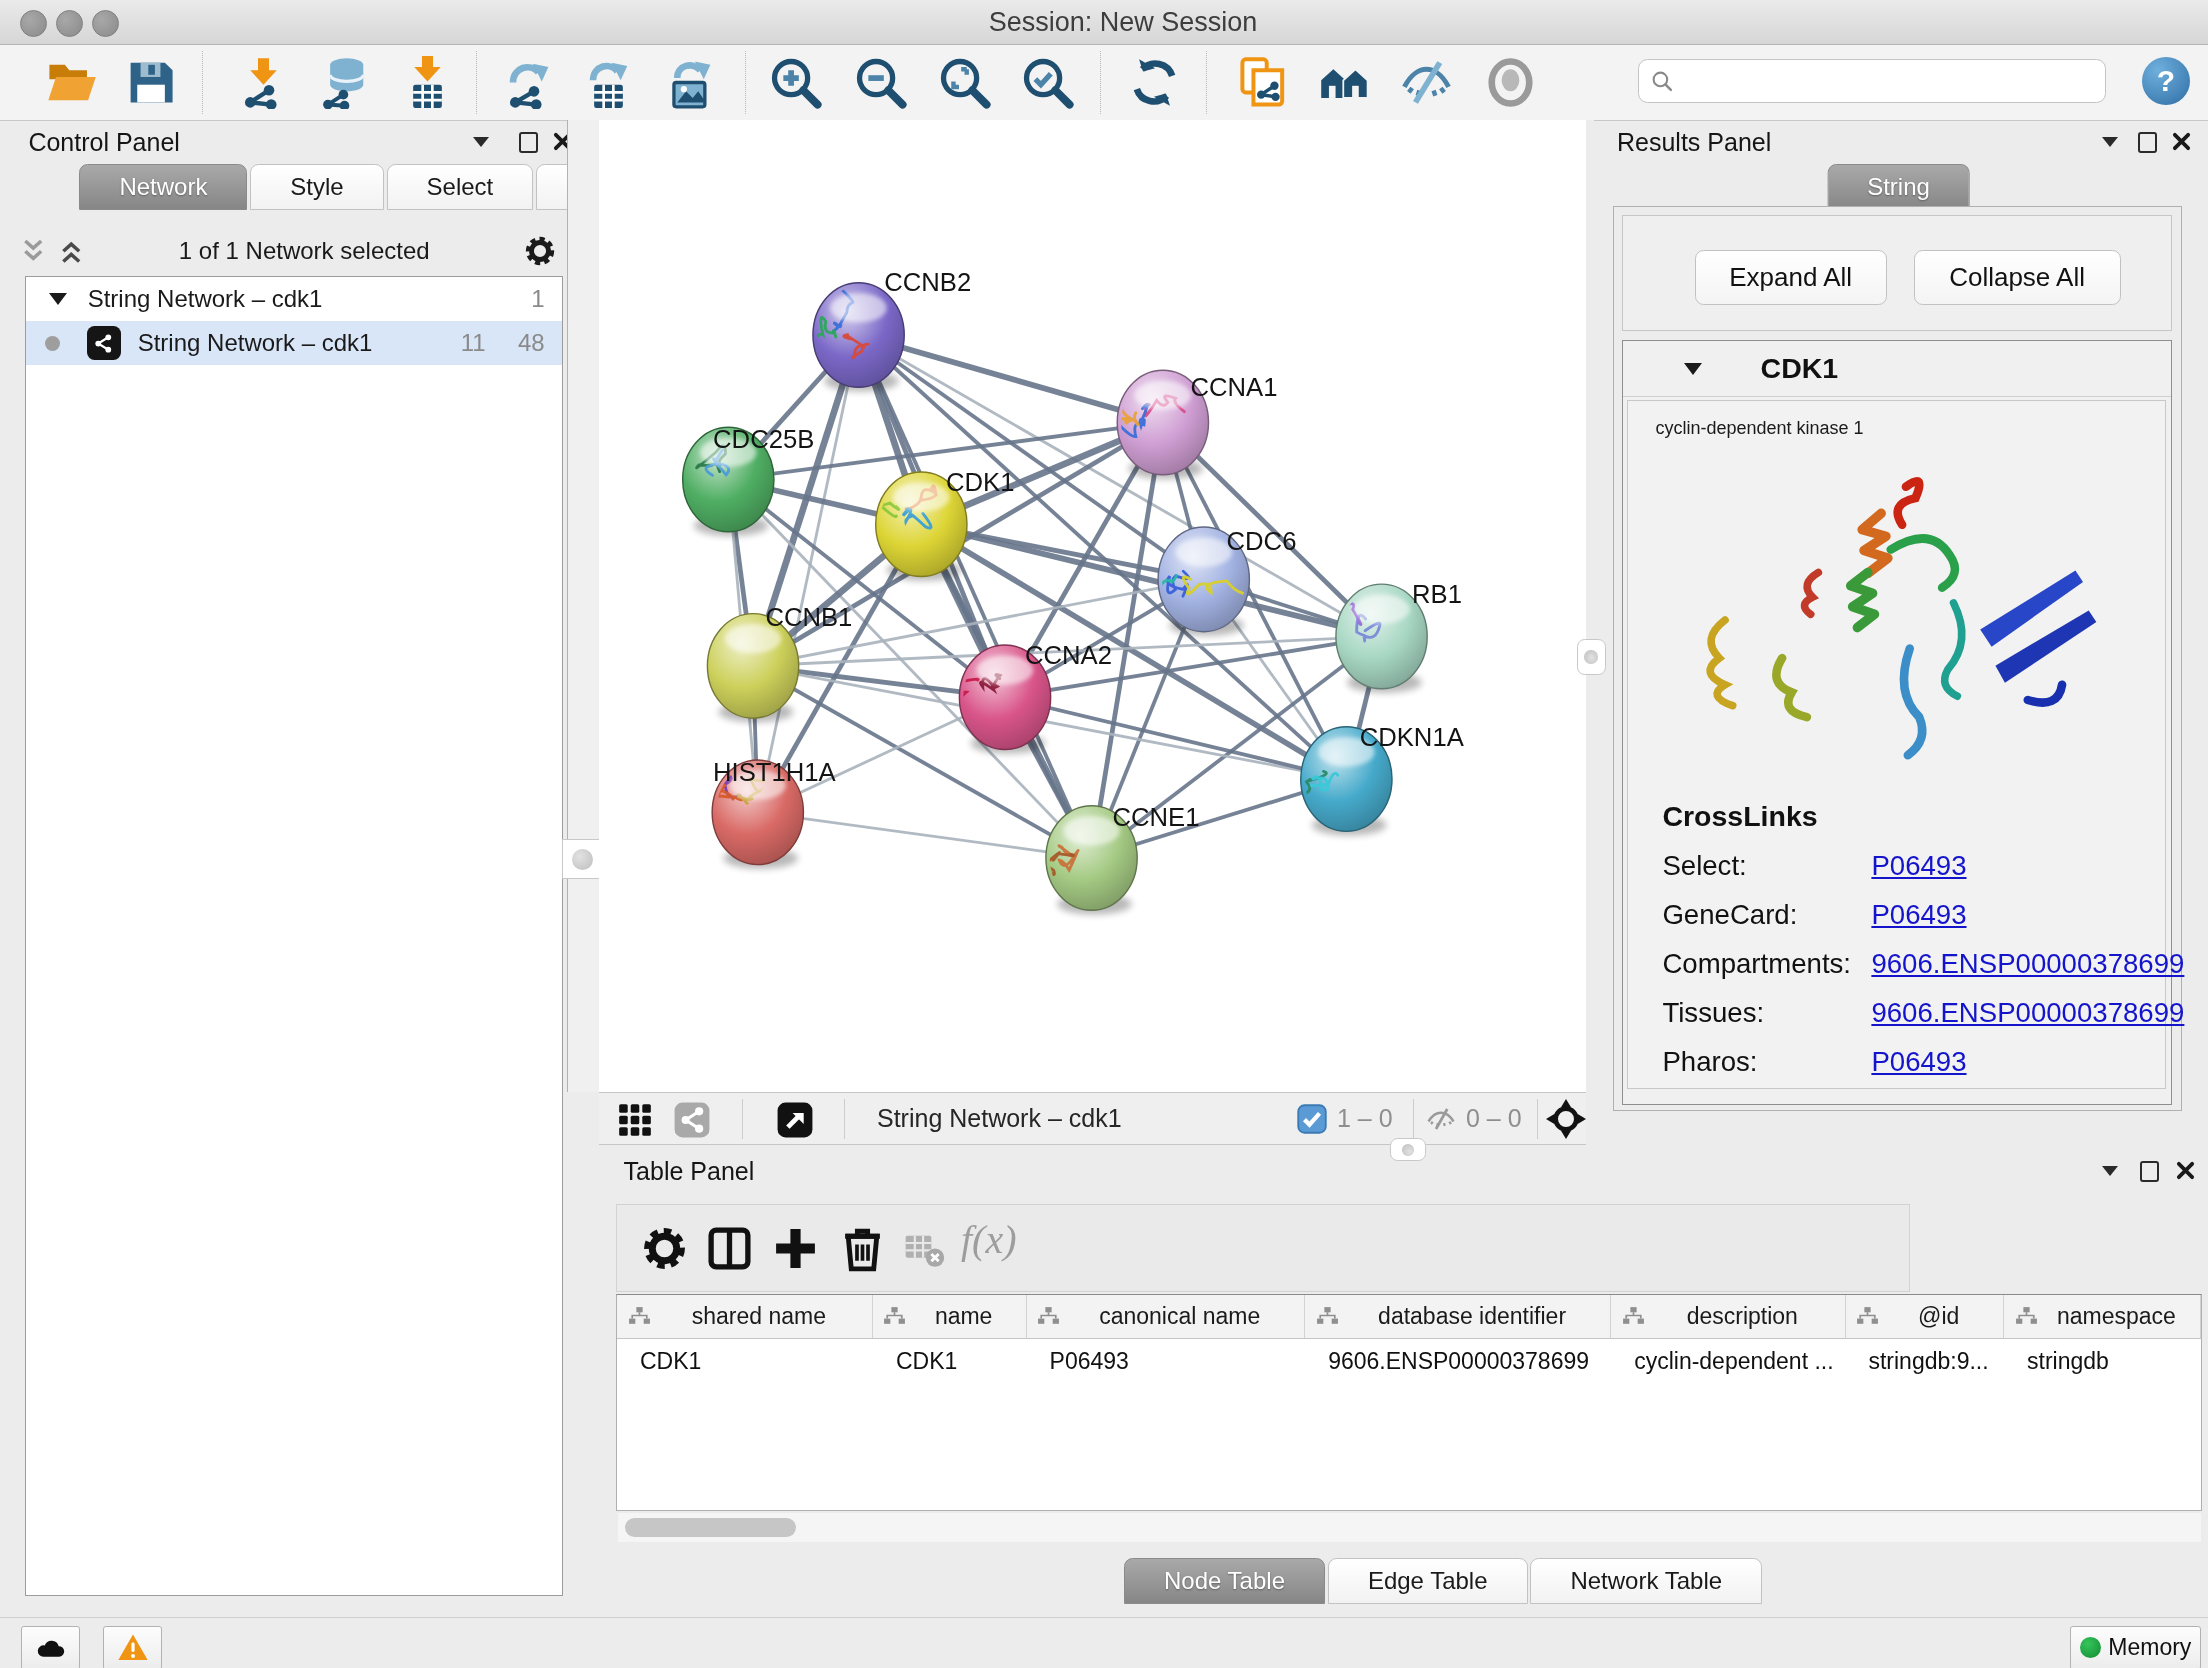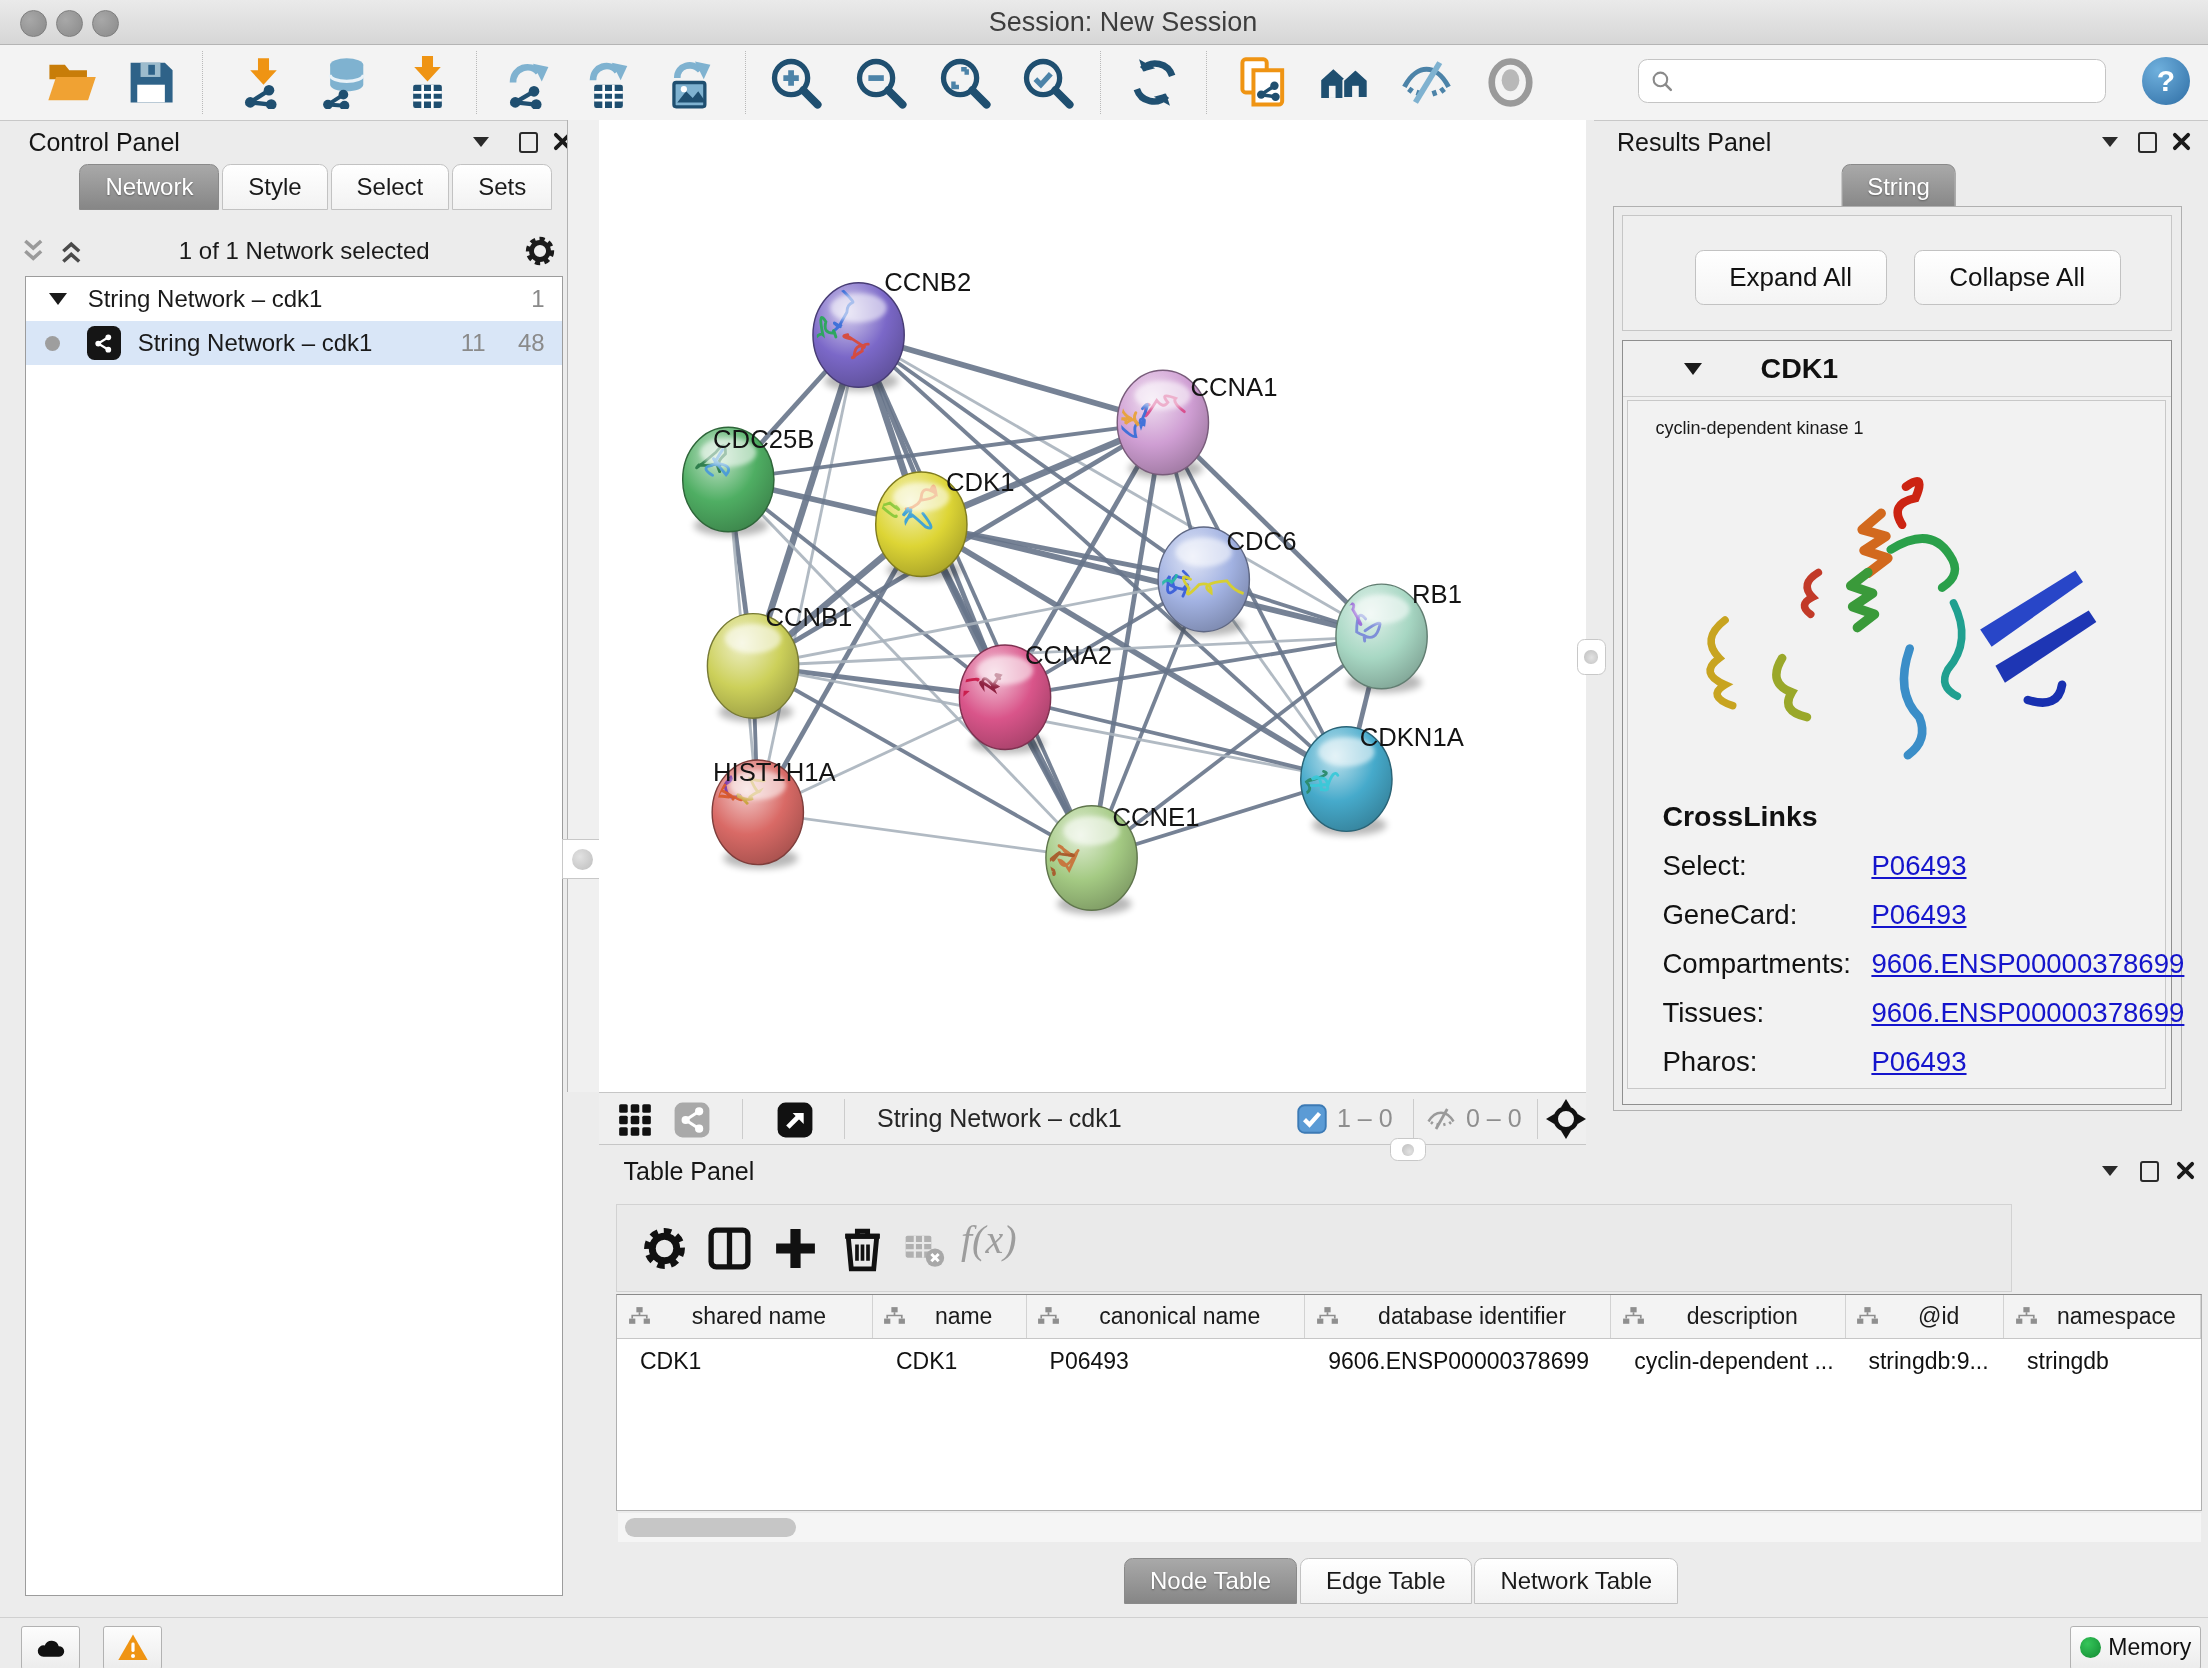--- a/index.html
+++ b/index.html
@@ -15,21 +15,21 @@
   .tbi svg{width:100%;height:100%;display:block;}
   .tbsep{position:absolute;top:5.7px;height:63px;border-left:1.9px dotted #b9b9b9;}
   #toolbar-search{position:absolute;left:1638px;top:14.3px;width:468px;height:44px;background:#fff;border:1.9px solid #c4c4c4;border-radius:9.5px;display:flex;align-items:center;padding-left:11.4px;box-sizing:border-box;}
   #toolbar-search input{border:none;outline:none;font-size:24px;flex:1;margin-left:7.6px;background:transparent;}
   #help-button{position:absolute;left:2142px;top:12.4px;width:48px;height:48px;border-radius:50%;background:radial-gradient(circle at 16px 13.3px,#6fb0dd,#2e6da4);color:#fff;font-size:30px;font-weight:bold;text-align:center;line-height:48px;}
   
   .panel-title{font-size:25px;color:#151515;}
   .pc-caret{width:0;height:0;border-left:8.6px solid transparent;border-right:8.6px solid transparent;border-top:10.5px solid #2a2a2a;display:inline-block;}
   .pc-float{width:15px;height:17px;border:2.4px solid #2a2a2a;border-radius:2.9px;display:inline-block;}
   .pc-close svg{width:19px;height:19px;display:block;}
-  .tab{padding:0 25px;height:44px;line-height:44px;font-size:24px;background:linear-gradient(#ffffff,#f2f2f2);border:1px solid #c2c2c2;color:#1a1a1a;border-radius:8.6px 8.6px 0 0;margin-right:2.9px;}
+  .tab{padding:0 39px;height:44px;line-height:44px;font-size:24px;background:linear-gradient(#ffffff,#f2f2f2);border:1px solid #c2c2c2;color:#1a1a1a;border-radius:8.6px 8.6px 0 0;margin-right:2.9px;}
   .tab.active{background:linear-gradient(#a9a9a9,#868686);color:#fff;border-color:#8a8a8a;text-shadow:0 1px 1.9px rgba(0,0,0,.35);}
   
   #control-panel{left:11.4px;top:126px;width:554px;height:1472px;}
   #cp-tabs{position:absolute;left:68px;top:38px;display:flex;}
   #cp-statusrow{position:absolute;left:7.6px;top:103px;width:538px;height:44px;display:flex;align-items:center;}
   #cp-selection{flex:1;text-align:center;font-size:24px;color:#1a1a1a;}
   #cp-tree{position:absolute;left:13.3px;top:150px;width:538px;height:1320px;background:#fff;border:1.9px solid #9c9c9c;box-sizing:border-box;}
   .tree-row{height:44px;display:flex;align-items:center;font-size:24px;color:#1a1a1a;position:relative;}
   .tree-row.selected{background:#d9e6f7;}
   .tree-count{position:absolute;color:#8a8a8a;}
@@ -61,21 +61,21 @@
   #cdk1-content{position:absolute;left:4.8px;top:59px;right:4.8px;bottom:15px;background:#f2f2f2;border:1px solid #c8c8c8;}
   #cdk1-desc{position:absolute;left:27px;top:17px;font-size:18px;color:#1a1a1a;}
   #protein-figure{position:absolute;left:38px;top:59px;width:457px;height:320px;}
   #crosslinks{position:absolute;left:34px;top:399px;font-family:Liberation Sans, sans-serif;}
   #crosslinks-heading{font-size:28.5px;font-weight:bold;color:#111;}
   .cl-row{display:flex;margin-top:17px;}
   .cl-label{width:209px;font-size:27.6px;color:#111;}
   .cl-link{font-size:27.6px;color:#1414cc;text-decoration:underline;}
   
   #table-panel{left:616px;top:1155px;width:1586px;height:403px;}
-  #tp-toolbar{position:absolute;left:0;top:49px;width:1396px;height:88px;background:#eaeaea;border:1px solid #d2d2d2;box-sizing:border-box;}
+  #tp-toolbar{position:absolute;left:0;top:49px;width:1294px;height:88px;background:#eaeaea;border:1px solid #d2d2d2;box-sizing:border-box;}
   .tpi{position:absolute;top:19px;width:49px;height:49px;}
   .tpi svg{width:100%;height:100%;}
   #fx-icon{font-family:"Liberation Serif","DejaVu Serif",serif;font-style:italic;color:#9d9d9d;font-size:40px;top:11.4px;}
   #tbl-box{position:absolute;left:0;top:139px;width:1586px;height:217px;background:#fff;border:1px solid #b0b0b0;border-top:1.9px solid #8a8a8a;box-sizing:border-box;overflow:hidden;}
   #tbl-header{display:flex;height:43px;background:#f3f3f3;border-bottom:1px solid #c6c6c6;}
   .th{display:flex;align-items:center;border-right:1px solid #d2d2d2;box-sizing:border-box;padding-left:9.5px;overflow:hidden;white-space:nowrap;}
   .th .th-label{flex:1;text-align:center;font-size:23px;color:#1a1a1a;padding-right:5.7px;}
   .th svg{width:25px;height:23px;flex:0 0 auto;}
   #tbl-row{display:flex;height:44px;align-items:center;}
   .td{padding-left:23px;font-size:23px;color:#111;box-sizing:border-box;overflow:hidden;white-space:nowrap;}

